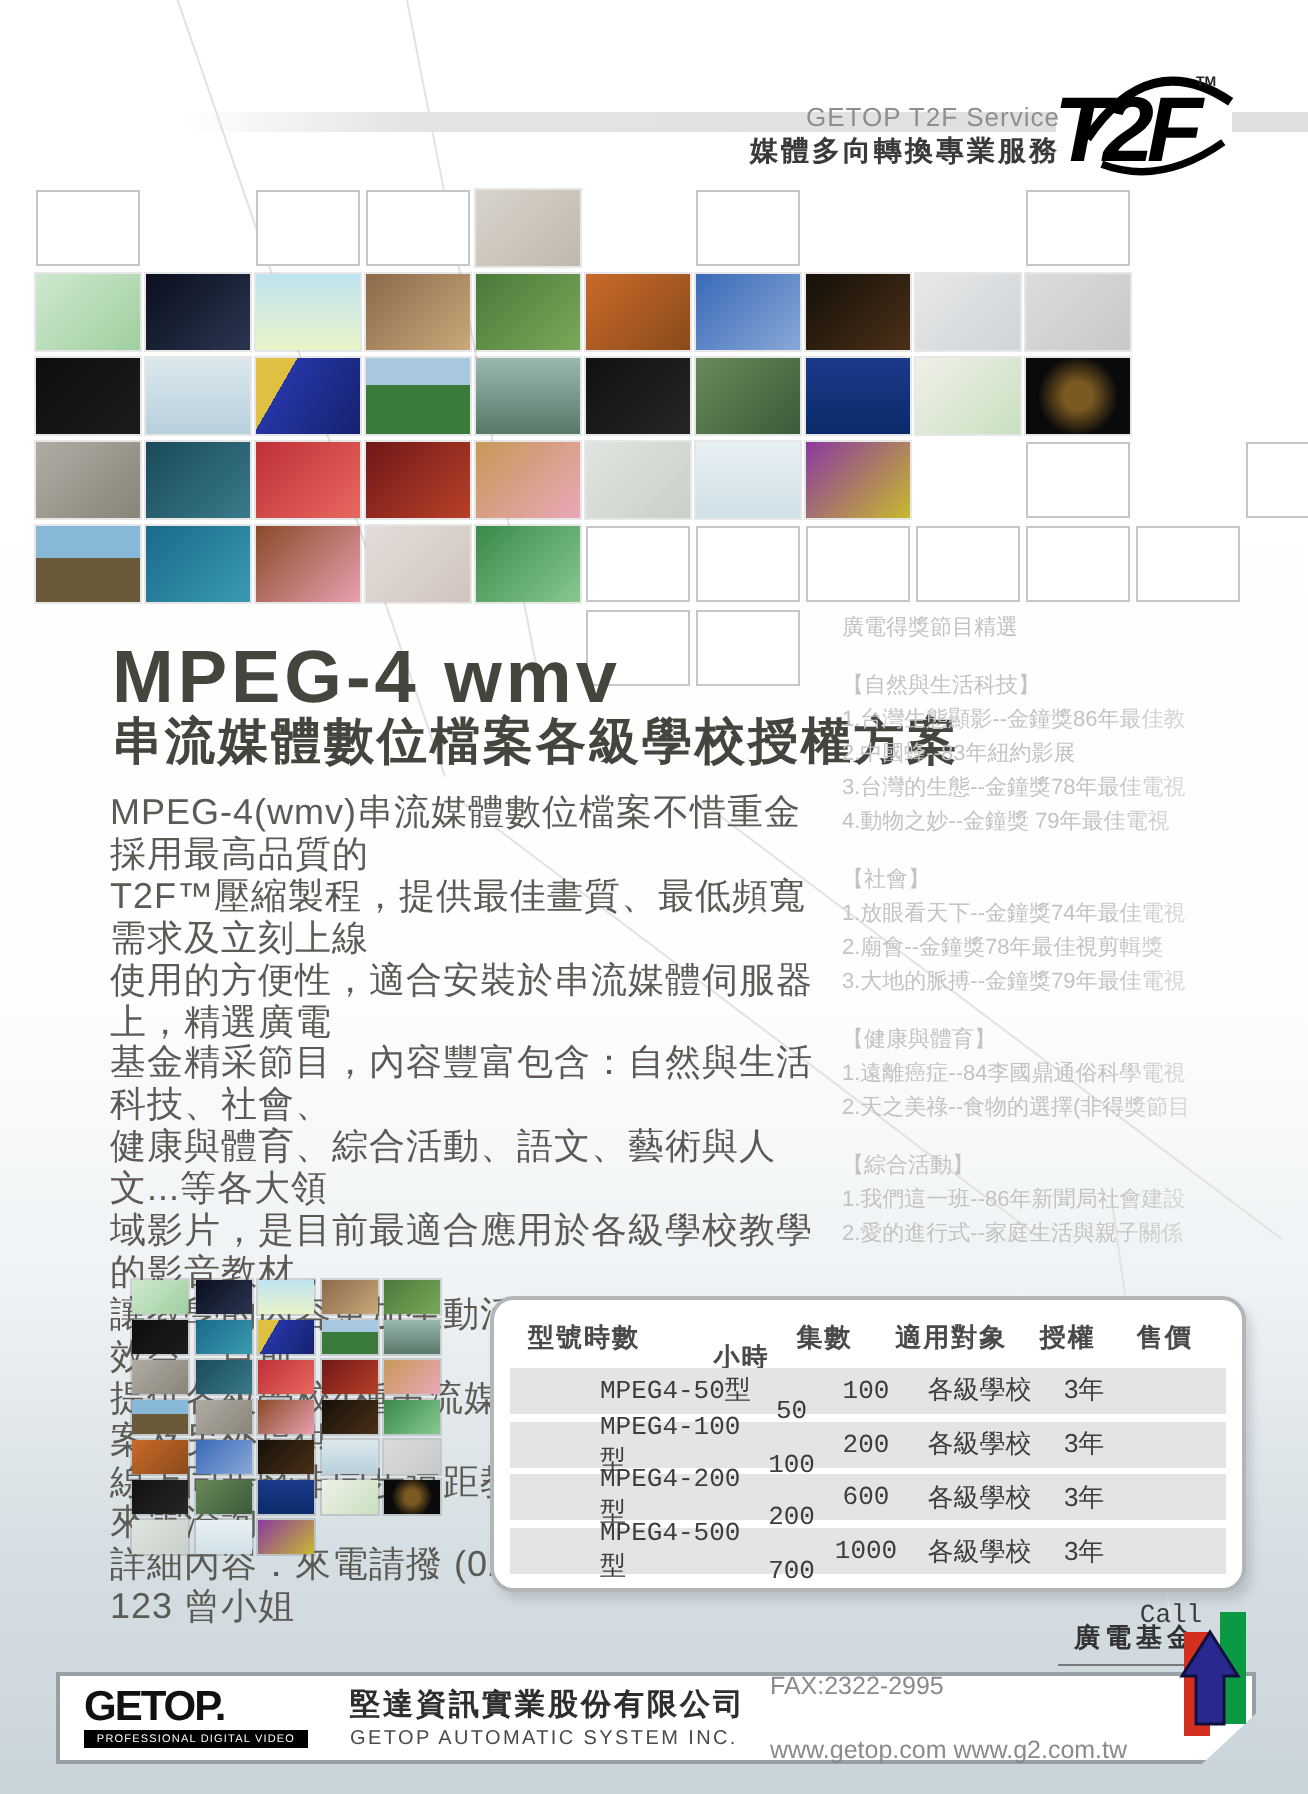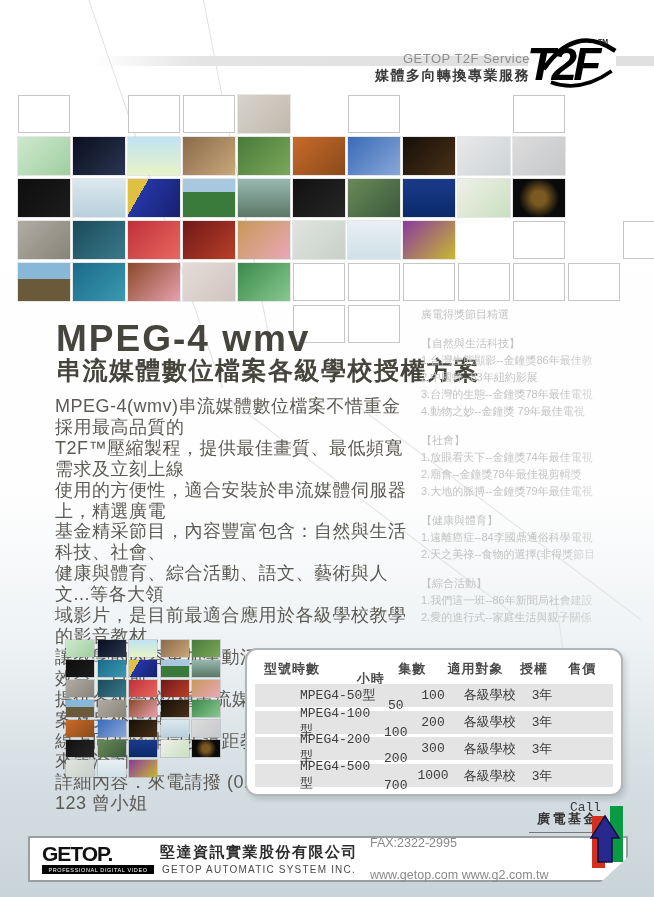--- a/index.html
+++ b/index.html
@@ -53,21 +53,21 @@
   .mono{font-family:"Liberation Mono","DejaVu Sans Mono",monospace;letter-spacing:0;}
   
   .footer-box{position:absolute;left:28px;top:836px;width:600px;height:46px;box-sizing:border-box;
     background:#fff;border:2px solid #98a0a4;
     clip-path:polygon(0 0,100% 0,100% 45%,95.5% 100%,0 100%);
     display:flex;align-items:center;padding:0 0 0 12px;}
   .glogo{width:118px;flex:none;}
   .glogo .gword{font-size:21px;font-weight:900;color:#111;letter-spacing:-1px;line-height:20px;}
   .glogo .gbar{margin-top:1px;background:#000;color:#fff;font-size:5.5px;letter-spacing:0.6px;
     text-align:center;padding:1.5px 0;width:112px;}
-  .company{flex:none;margin-left:0;width:198px;text-align:center;}
+  .company{flex:none;margin-left:15px;width:198px;}
   .company .zh{font-size:15px;font-weight:bold;color:#2e2e2e;letter-spacing:1.5px;}
   .company .en{font-size:10px;color:#4a4a4a;letter-spacing:1.2px;margin-top:2px;}
   .addr{margin-left:12px;color:#8a8a8a;font-size:12.5px;line-height:16px;white-space:pre-line;}
   .fund-label{position:absolute;left:529px;top:810px;width:70px;font-size:13px;font-weight:bold;color:#333;
     letter-spacing:2.5px;border-bottom:1px solid #777;padding-bottom:4px;text-align:right;}
   .fund-logo{position:absolute;left:586px;top:798px;width:50px;height:84px;}
 </style>
 </head>
 <body>
 
@@ -234,21 +234,21 @@
         <div class="pc c0 mono">MPEG4-100型</div>
         <div class="pc c1 mono">100</div>
         <div class="pc c2 mono">200</div>
         <div class="pc c3">各級學校</div>
         <div class="pc c4">3年</div>
         <div class="pc c5 mono">150,000</div>
       </div>
       <div class="prow pdata">
         <div class="pc c0 mono">MPEG4-200型</div>
         <div class="pc c1 mono">200</div>
-        <div class="pc c2 mono">300</div>
+        <div class="pc c2 mono">600</div>
         <div class="pc c3">各級學校</div>
         <div class="pc c4">3年</div>
         <div class="pc c5 mono">300,000</div>
       </div>
       <div class="prow pdata">
         <div class="pc c0 mono">MPEG4-500型</div>
         <div class="pc c1 mono">700</div>
         <div class="pc c2 mono">1000</div>
         <div class="pc c3">各級學校</div>
         <div class="pc c4">3年</div>

